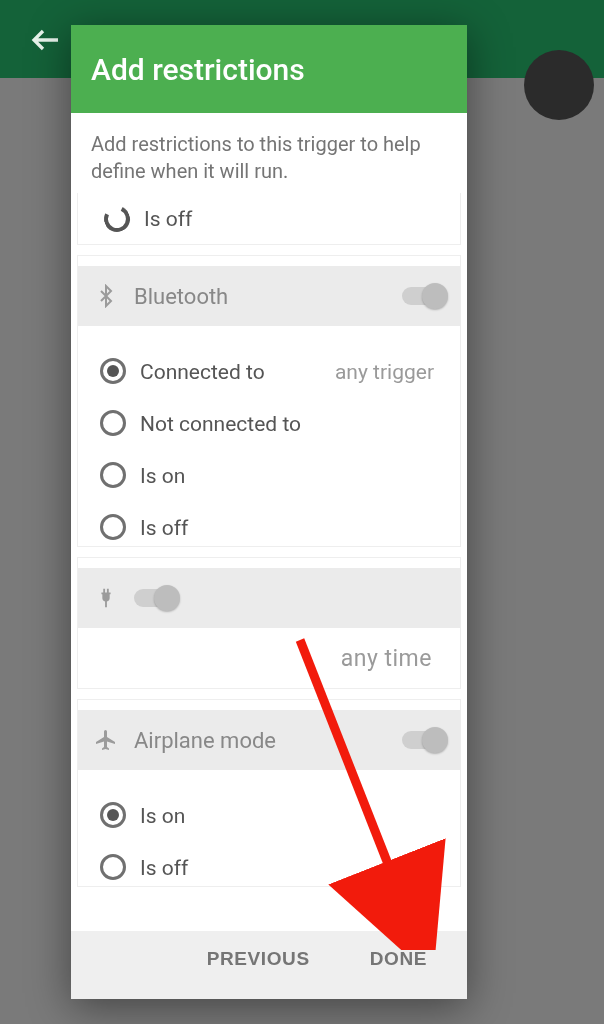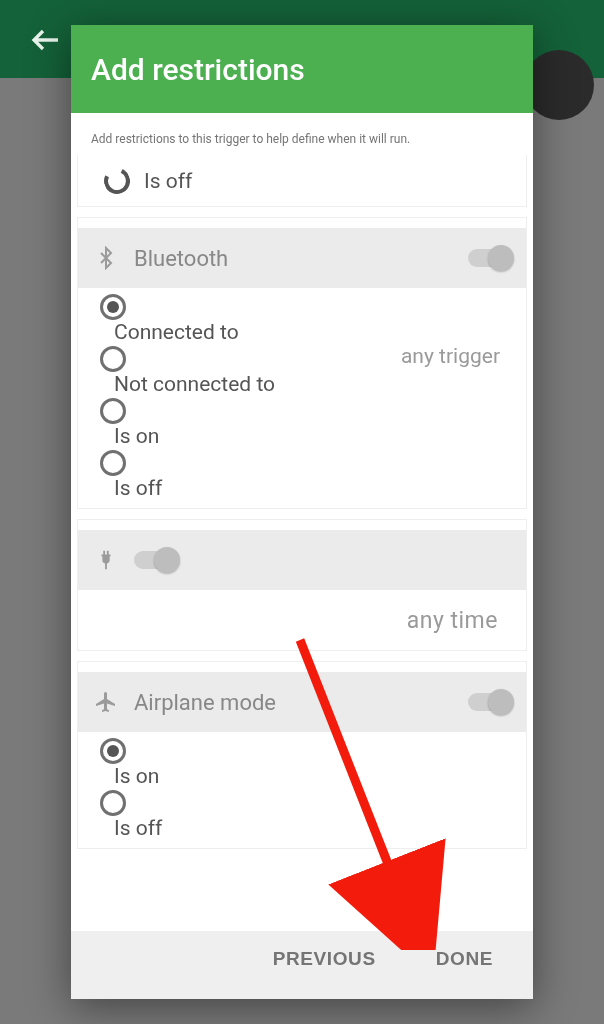--- a/index.html
+++ b/index.html
@@ -17,21 +17,21 @@
   }
   .bg-fab {
     position: absolute; right: 10px; top: 50px; width: 70px; height: 70px;
     background: #2b2b2b; border-radius: 50%;
   }
 
   
   .dialog {
     position: absolute;
     left: 71px; top: 25px;
-    width: 462px; height: 974px;
+    width: 396px; height: 974px;
     background: #c4b5fd;
     box-shadow: 0 8px 40px rgba(0,0,0,0.45);
     display: flex; flex-direction: column;
     overflow: hidden;
   }
   .dialog-header {
     background: #4caf50;
     color: #ffffff;
     height: 88px;
     display: flex; align-items: center;
@@ -42,21 +42,21 @@
     font-weight: 500;
   }
   .dialog-body {
     flex: 1 1 auto;
     overflow: hidden;
     position: relative;
     background: #ffffff;
   }
   .dialog-desc {
     color: #757575;
-    font-size: 12px;
+    font-size: 20px;
     line-height: 1.35;
     padding: 18px 20px 8px 20px;
   }
 
   
   .option-row {
     display: flex; align-items: center;
     height: 52px;
     padding: 0 20px 0 26px;
     background: #ffffff;
@@ -104,24 +104,23 @@
     width: 26px; height: 26px; border-radius: 50%;
     background: #bdbdbd;
     box-shadow: 0 1px 2px rgba(0,0,0,0.25);
   }
 
   .section-body {
     background: #ffffff;
     padding: 6px 0;
   }
   .opt {
-    display: flex; align-items: flex-start;
+    display: flex; align-items: flex-end;
     height: 52px;
     padding: 0 20px 0 22px;
-    flex-direction: column;
   }
   .opt .olabel {
     font-size: 21px; color: #555555; margin-left: 14px;
   }
   .opt .ovalue {
     margin-left: auto;
     color: #9a9a9a;
     font-size: 21px;
     padding-right: 6px;
   }

